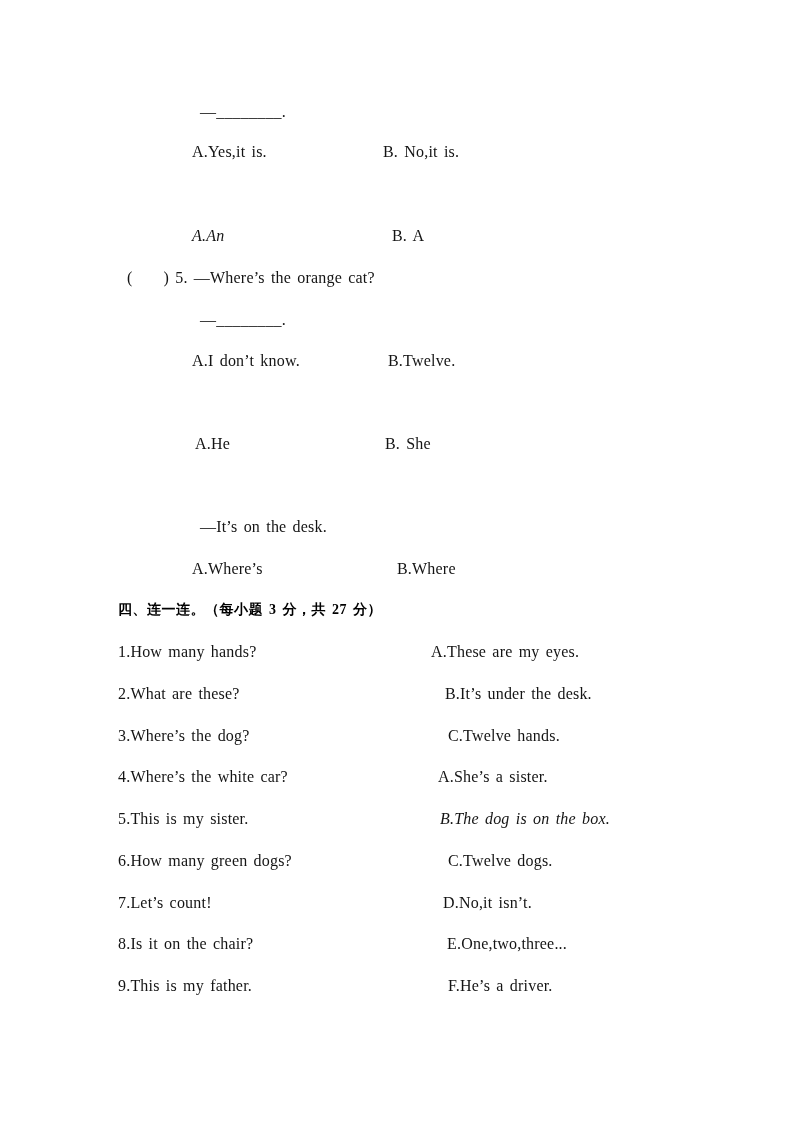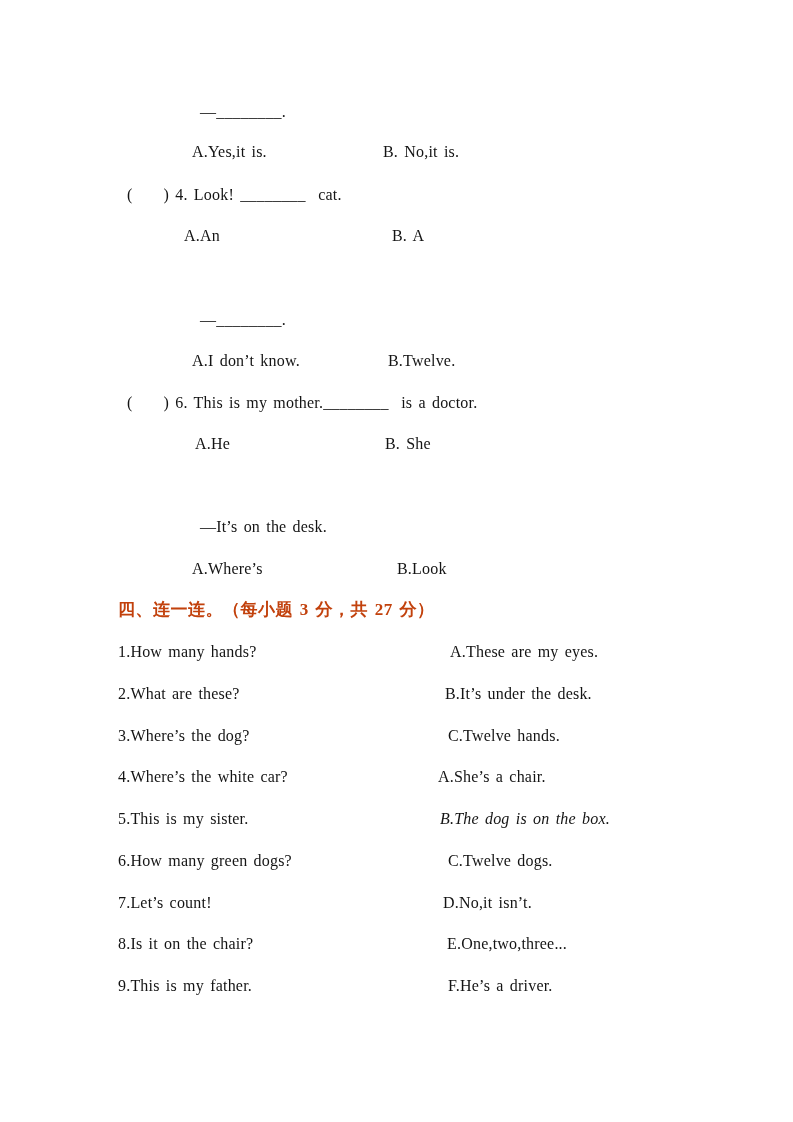--- a/index.html
+++ b/index.html
@@ -20,57 +20,56 @@
     white-space: pre;
     font-family: "Liberation Serif", "DejaVu Serif", serif;
     font-size: 16px;
     line-height: 20px;
     color: #141414;
     letter-spacing: 0.2px;
     word-spacing: 2px;
   }
   .heading-cjk {
     font-weight: bold;
-    font-size: 17px;
+    font-size: 14px;
     line-height: 22px;
     letter-spacing: 0.5px;
-    color: #c2410c;
+    color: #000000;
   }
 </style>
 </head>
 <body>
 
 <div id="page" style="background: rgb(255, 255, 255);">
     <div class="section">
       <div class="line" style="left: 200px; top: 102px;">—________.</div>
       <div class="line" style="left: 192px; top: 142px;">A.Yes,it is.</div>
       <div class="line" style="left: 383px; top: 142px;">B. No,it is.</div>
-      <div class="line" style="left: 127px; top: 185px;">(     ) 4. Look! ________  cat.</div>
-      <div class="line" style="left: 184px; top: 226px;">A.An</div>
+      <div class="line" style="left: 192px; top: 226px; font-style: italic;">A.An</div>
       <div class="line" style="left: 392px; top: 226px;">B. A</div>
+      <div class="line" style="left: 127px; top: 268px;">(     ) 5. —Where’s the orange cat?</div>
       <div class="line" style="left: 200px; top: 310px;">—________.</div>
       <div class="line" style="left: 192px; top: 351px;">A.I don’t know.</div>
       <div class="line" style="left: 388px; top: 351px;">B.Twelve.</div>
-      <div class="line" style="left: 127px; top: 393px;">(     ) 6. This is my mother.________  is a doctor.</div>
       <div class="line" style="left: 195px; top: 434px;">A.He</div>
       <div class="line" style="left: 385px; top: 434px;">B. She</div>
       <div class="line" style="left: 200px; top: 517px;">—It’s on the desk.</div>
       <div class="line" style="left: 192px; top: 559px;">A.Where’s</div>
-      <div class="line" style="left: 397px; top: 559px;">B.Look</div>
+      <div class="line" style="left: 397px; top: 559px;">B.Where</div>
     </div>
     <div class="section">
       <div class="line heading-cjk" style="left: 118px; top: 599px;">四、连一连。（每小题 3 分，共 27 分）</div>
       <div class="line" style="left: 118px; top: 642px;">1.How many hands?</div>
-      <div class="line" style="left: 450px; top: 642px;">A.These are my eyes.</div>
+      <div class="line" style="left: 431px; top: 642px;">A.These are my eyes.</div>
       <div class="line" style="left: 118px; top: 684px;">2.What are these?</div>
       <div class="line" style="left: 445px; top: 684px;">B.It’s under the desk.</div>
       <div class="line" style="left: 118px; top: 726px;">3.Where’s the dog?</div>
       <div class="line" style="left: 448px; top: 726px;">C.Twelve hands.</div>
       <div class="line" style="left: 118px; top: 767px;">4.Where’s the white car?</div>
-      <div class="line" style="left: 438px; top: 767px;">A.She’s a chair.</div>
+      <div class="line" style="left: 438px; top: 767px;">A.She’s a sister.</div>
       <div class="line" style="left: 118px; top: 809px;">5.This is my sister.</div>
       <div class="line" style="left: 440px; top: 809px; font-style: italic;">B.The dog is on the box.</div>
       <div class="line" style="left: 118px; top: 851px;">6.How many green dogs?</div>
       <div class="line" style="left: 448px; top: 851px;">C.Twelve dogs.</div>
       <div class="line" style="left: 118px; top: 893px;">7.Let’s count!</div>
       <div class="line" style="left: 443px; top: 893px;">D.No,it isn’t.</div>
       <div class="line" style="left: 118px; top: 934px;">8.Is it on the chair?</div>
       <div class="line" style="left: 447px; top: 934px;">E.One,two,three...</div>
       <div class="line" style="left: 118px; top: 976px;">9.This is my father.</div>
       <div class="line" style="left: 448px; top: 976px;">F.He’s a driver.</div>

